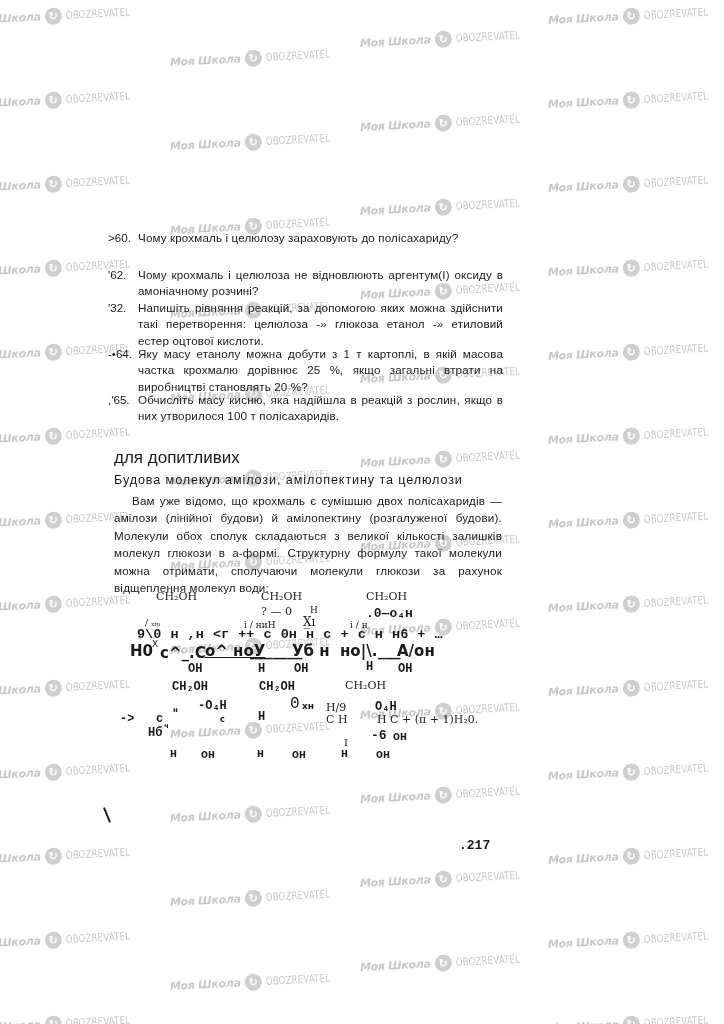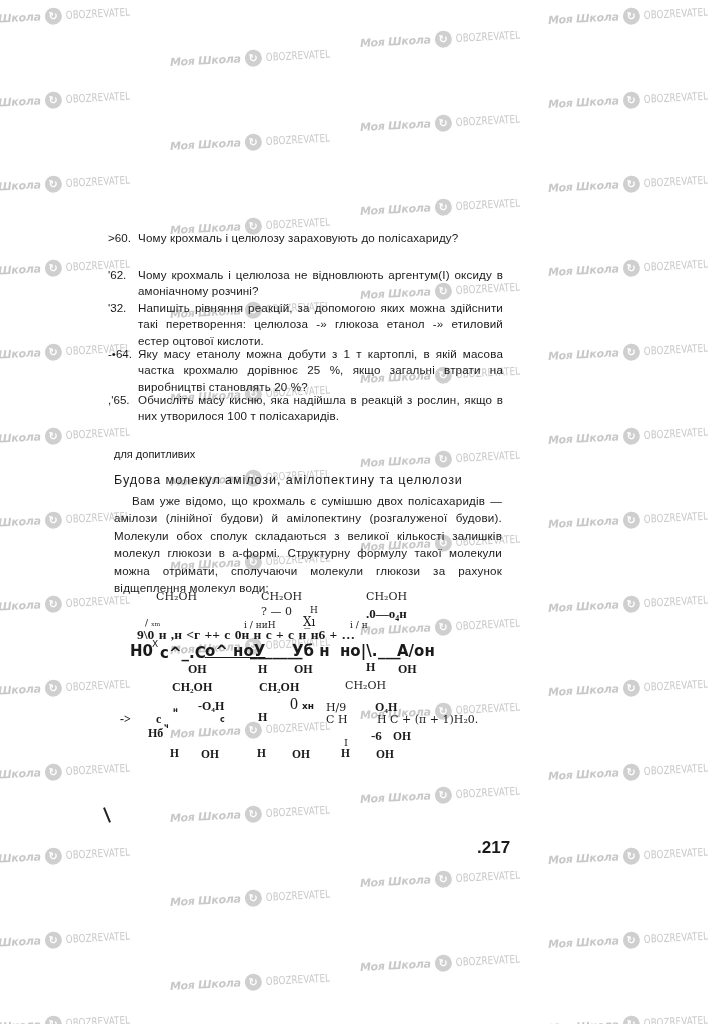--- a/index.html
+++ b/index.html
@@ -26,35 +26,35 @@
   }
   .wm .wm-brand { font-family: "DejaVu Sans", sans-serif; font-size: 11px; transform: scaleX(0.78); transform-origin: left center; letter-spacing: 0.2px; }
 
   .content { position: absolute; inset: 0; z-index: 1; }
 
   
   .q { position: absolute; left: 108px; width: 395px; font-size: 11.6px; line-height: 16.3px; }
   .q .num { position: absolute; left: 0; top: 0; width: 30px; text-align: left; }
   .q .txt { display: block; margin-left: 30px; text-align: justify; text-align-last: left; letter-spacing: 0.15px; }
 
-  .sidebar-label { position: absolute; left: 114px; top: 448px; font-size: 11px; }
+  .sidebar-label { position: absolute; left: 114px; top: 448px; font-size: 17px; }
   .section-title { position: absolute; left: 114px; top: 473px; font-size: 12.6px; letter-spacing: 0.9px; }
   .para { position: absolute; left: 114px; width: 388px; font-size: 11.6px; line-height: 17.4px; text-align: justify; text-align-last: left; letter-spacing: 0.2px; }
   .para .indent { display: inline-block; width: 18px; }
 
   
   .f { position: absolute; white-space: nowrap; line-height: 1; }
   .f-serif { font-family: "DejaVu Serif", serif; font-size: 11px; }
   .f-sans { font-family: "DejaVu Sans", sans-serif; font-size: 10.5px; }
-  .f-bold { font-family: Liberation Serif, serif; font-weight: bold; font-size: 13px; }
+  .f-bold { font-family: Liberation Mono, monospace; font-weight: bold; font-size: 13px; }
   .f-big { font-family: "DejaVu Sans", sans-serif; font-weight: bold; font-size: 15px; }
   .f-small { font-family: "DejaVu Sans", sans-serif; font-weight: bold; font-size: 9px; }
   .ul { text-decoration: underline; }
 
-  .page-number { position: absolute; left: 477px; top: 838px; font-weight: bold; font-size: 17px; }
+  .page-number { position: absolute; left: 459px; top: 838px; font-weight: bold; font-size: 13px; font-family: Liberation Mono, monospace; }
   .margin-mark { position: absolute; left: 106px; top: 807px; width: 2px; height: 16px; background: #222; transform: rotate(-22deg); }
 </style>
 </head>
 <body>
 
 <div class="page">
 
   <div class="wm-layer" id="wm-layer">
       <div class="wm" style="left: -30px; top: 12px;">
         <span class="wm-school">Моя Школа</span>

